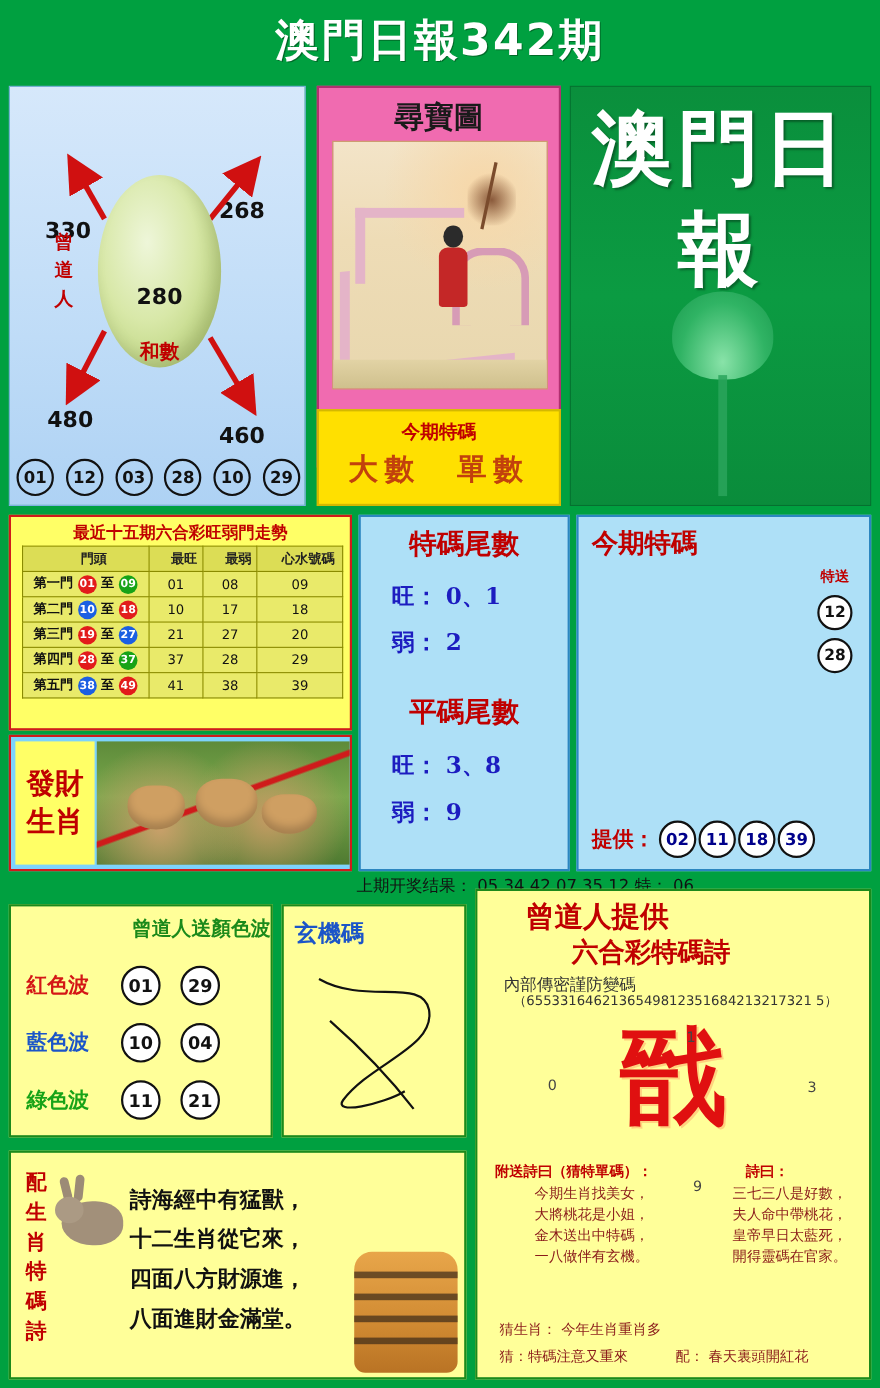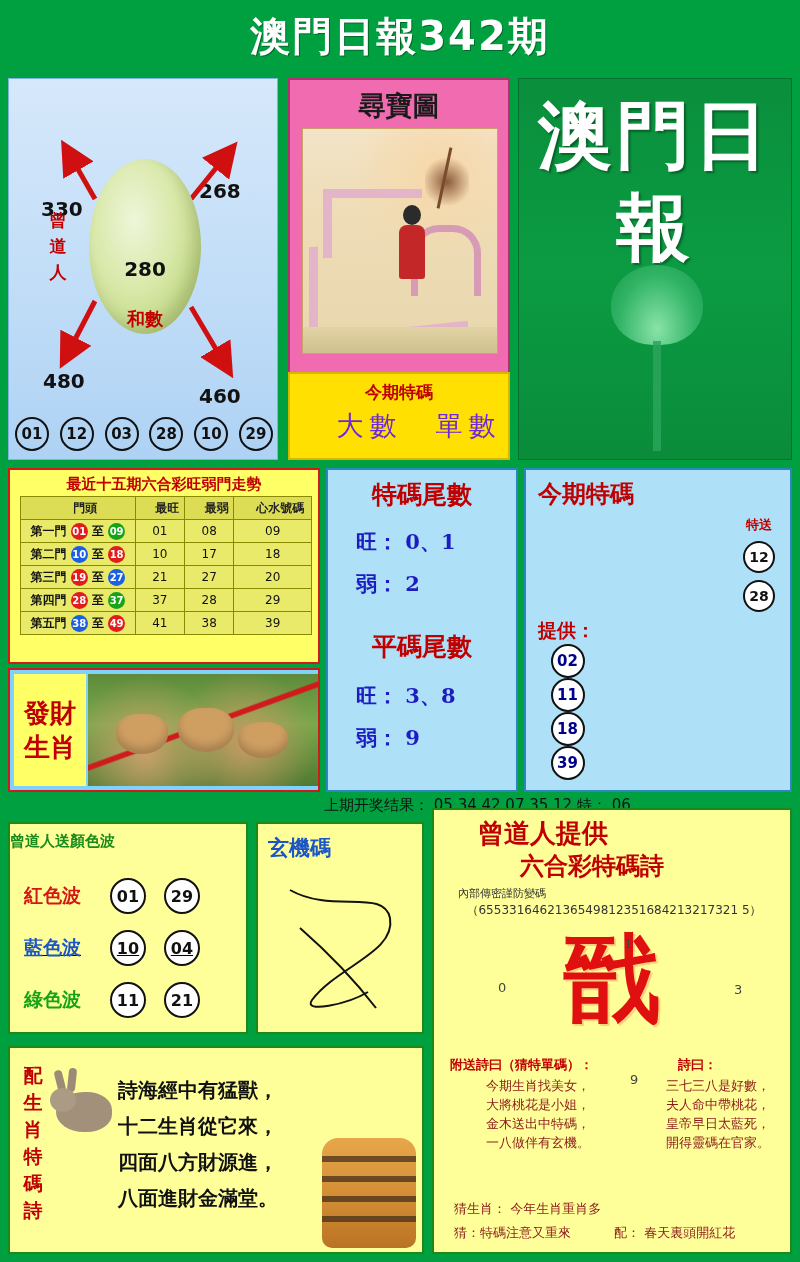--- a/index.html
+++ b/index.html
@@ -84,22 +84,22 @@
     background:radial-gradient(circle at 50% 60%,#8a5a3b 0%,rgba(138,90,59,0) 60%);}
   .pa-branch{position:absolute;left:140px;top:18px;width:3px;height:62px;background:#7a4b2c;transform:rotate(12deg);}
   .pa-grass{position:absolute;left:0;bottom:0;width:100%;height:26px;background:linear-gradient(180deg,#e2d3a5,#cfc08d);}
 
   
   .panel-yellow-sm{
     left:288px;top:372px;width:222px;height:88px;
     background:#ffe000;border:2px solid #d4b800;
   }
   .ys-title{position:absolute;left:0;top:7px;width:100%;text-align:center;font-size:17px;font-weight:bold;color:#c00000;}
-  .ys-main{position:absolute;left:0;top:34px;width:100%;text-align:center;font-size:27px;font-weight:normal;color:#6d28d9;
-    font-family:"DejaVu Serif","Liberation Serif",serif;letter-spacing:6px;margin-left:20px;}
+  .ys-main{position:absolute;left:0;top:34px;width:100%;text-align:center;font-size:27px;font-weight:bold;color:#c2410c;
+    font-family:"DejaVu Serif","Liberation Serif",serif;letter-spacing:6px;}
 
   
   .panel-logo{
     left:518px;top:78px;width:274px;height:382px;
     background:linear-gradient(180deg,#0a8f3c 0%,#0b9b42 50%,#0a8c3b 100%);
     border:1px solid #067030;overflow:hidden;
   }
   .logo-chars{
     position:absolute;left:0;top:10px;width:100%;
     text-align:center;color:#ffffff;font-weight:bold;
@@ -168,39 +168,39 @@
     left:524px;top:468px;width:268px;height:324px;
     background:#aee0f7;border:2px solid #2b86c0;
   }
   .today-title{position:absolute;left:12px;top:8px;font-size:24px;font-weight:bold;color:#c00000;font-family:"DejaVu Serif","Liberation Serif",serif;}
   .today-body{position:absolute;left:12px;top:46px;width:190px;font-size:13px;line-height:25px;color:#111;}
   .today-side{position:absolute;right:8px;top:46px;width:46px;text-align:center;font-size:13px;color:#c00000;font-weight:bold;line-height:18px;}
   .side-ball{
     width:28px;height:28px;border-radius:50%;border:2px solid #111;background:#fff;
     display:flex;align-items:center;justify-content:center;font-size:14px;font-weight:bold;margin:7px auto 0;color:#111;
   }
-  .today-provide{position:absolute;left:12px;bottom:10px;display:flex;align-items:center;flex-direction:column;}
+  .today-provide{position:absolute;left:12px;bottom:10px;display:flex;align-items:center;}
   .tp-label{font-size:19px;font-weight:bold;color:#c00000;margin-right:4px;font-family:"DejaVu Serif","Liberation Serif",serif;}
   .tp-ball{
     width:30px;height:30px;border-radius:50%;border:2px solid #111;background:#fff;
     display:flex;align-items:center;justify-content:center;font-size:15px;font-weight:bold;color:#00008b;margin-right:2px;
   }
 
   
   .strip-result{
     left:326px;top:796px;width:190px;height:22px;background:transparent;
   }
   .result-text{position:absolute;left:-2px;top:0;white-space:nowrap;font-size:15px;color:#111;}
 
   
   .panel-wave{
     left:8px;top:822px;width:240px;height:212px;
     background:#ffff99;border:2px solid #1b8a1b;
   }
-  .wave-title{position:absolute;left:0;top:8px;width:100%;text-align:left;font-size:15px;font-weight:bold;color:#1b8a1b;font-family:"DejaVu Serif","Liberation Serif",serif;}
+  .wave-title{position:absolute;left:0;top:8px;width:100%;text-align:right;font-size:18px;font-weight:bold;color:#1b8a1b;font-family:"DejaVu Serif","Liberation Serif",serif;}
   .wave-row{position:absolute;left:14px;display:flex;align-items:center;}
   .wave-label{font-size:19px;font-weight:bold;width:86px;font-family:"DejaVu Serif","Liberation Serif",serif;}
   .wl-red{color:#d41616;}
   .wl-blue{color:#1b55c8;}
   .wl-green{color:#17a317;}
   .wave-ball{
     width:32px;height:32px;border-radius:50%;border:2px solid #111;background:#fff;
     display:flex;align-items:center;justify-content:center;font-size:16px;font-weight:bold;color:#111;margin-right:18px;
   }
 
@@ -211,21 +211,21 @@
   }
   .xuan-title{position:absolute;left:10px;top:10px;font-size:21px;font-weight:bold;color:#1b55c8;font-family:"DejaVu Serif","Liberation Serif",serif;}
 
   
   .panel-poem{
     left:432px;top:808px;width:360px;height:446px;
     background:#ffff99;border:2px solid #1b8a1b;
   }
   .poem-t1{position:absolute;left:44px;top:6px;font-size:26px;font-weight:bold;color:#c00000;font-family:"DejaVu Serif","Liberation Serif",serif;}
   .poem-t2{position:absolute;left:86px;top:40px;font-size:24px;font-weight:bold;color:#c00000;font-family:"DejaVu Serif","Liberation Serif",serif;}
-  .poem-small{position:absolute;left:24px;top:76px;font-size:11px;color:#333;}
+  .poem-small{position:absolute;left:24px;top:76px;font-size:15px;color:#333;}
   .poem-nums{position:absolute;left:8px;top:92px;width:344px;text-align:center;font-size:12px;color:#333;}
   .big-char{
     position:absolute;left:68px;top:118px;width:220px;text-align:center;
     font-size:96px;font-weight:bold;color:#e01010;
     font-family:"DejaVu Serif","Liberation Serif",serif;line-height:100px;
     text-shadow:2px 2px 0 #ffd27f;
   }
   .pn{position:absolute;font-size:13px;color:#444;}
   .poem-cols{position:absolute;left:8px;top:246px;width:344px;height:120px;}
   .pc-left-title{position:absolute;left:8px;top:0;font-size:13px;color:#c00000;font-weight:bold;}
@@ -456,21 +456,21 @@
     </div>
   </div>
 
   <div class="box panel-wave">
     <div class="wave-title">曾道人送顏色波</div>
     <div class="wave-row" style="top:54px;">
       <span class="wave-label wl-red">紅色波</span>
       <span class="wave-ball">01</span>
       <span class="wave-ball">29</span>
     </div>
-    <div class="wave-row" style="top:106px;text-decoration:underline;">
+    <div class="wave-row" style="top:106px;">
       <span class="wave-label wl-blue">藍色波</span>
       <span class="wave-ball">10</span>
       <span class="wave-ball">04</span>
     </div>
     <div class="wave-row" style="top:158px;">
       <span class="wave-label wl-green">綠色波</span>
       <span class="wave-ball">11</span>
       <span class="wave-ball">21</span>
     </div>
   </div>

